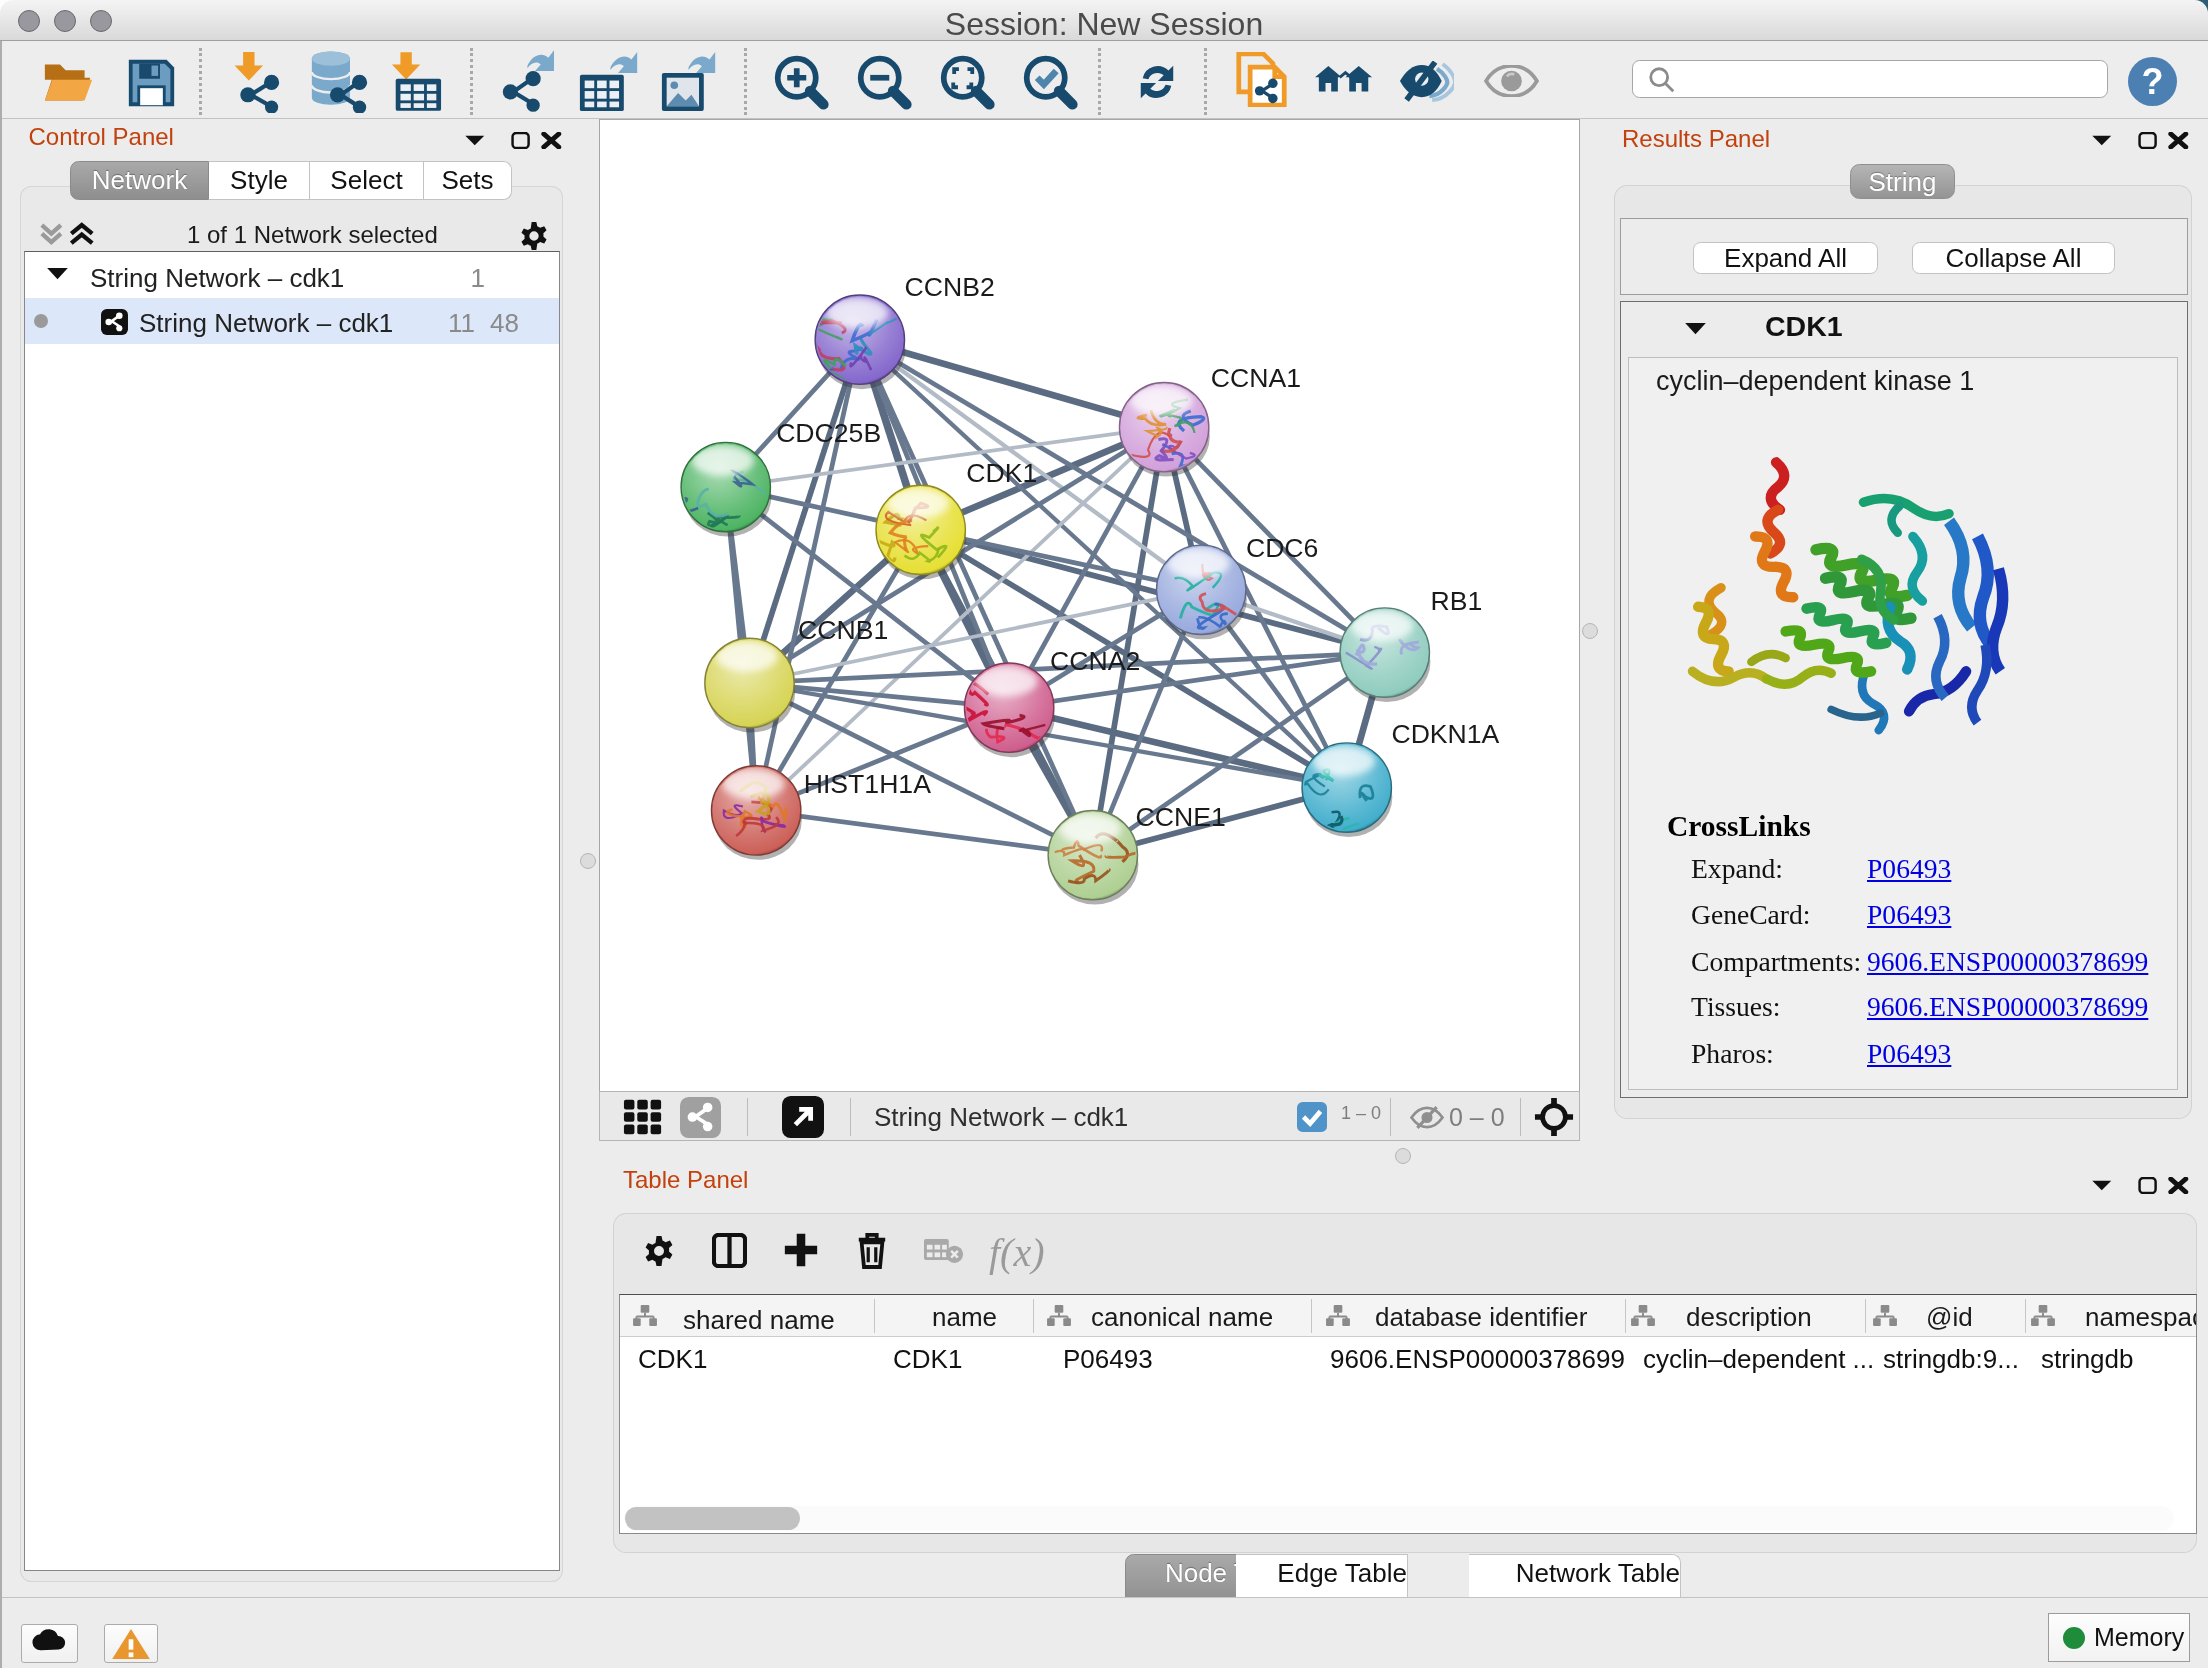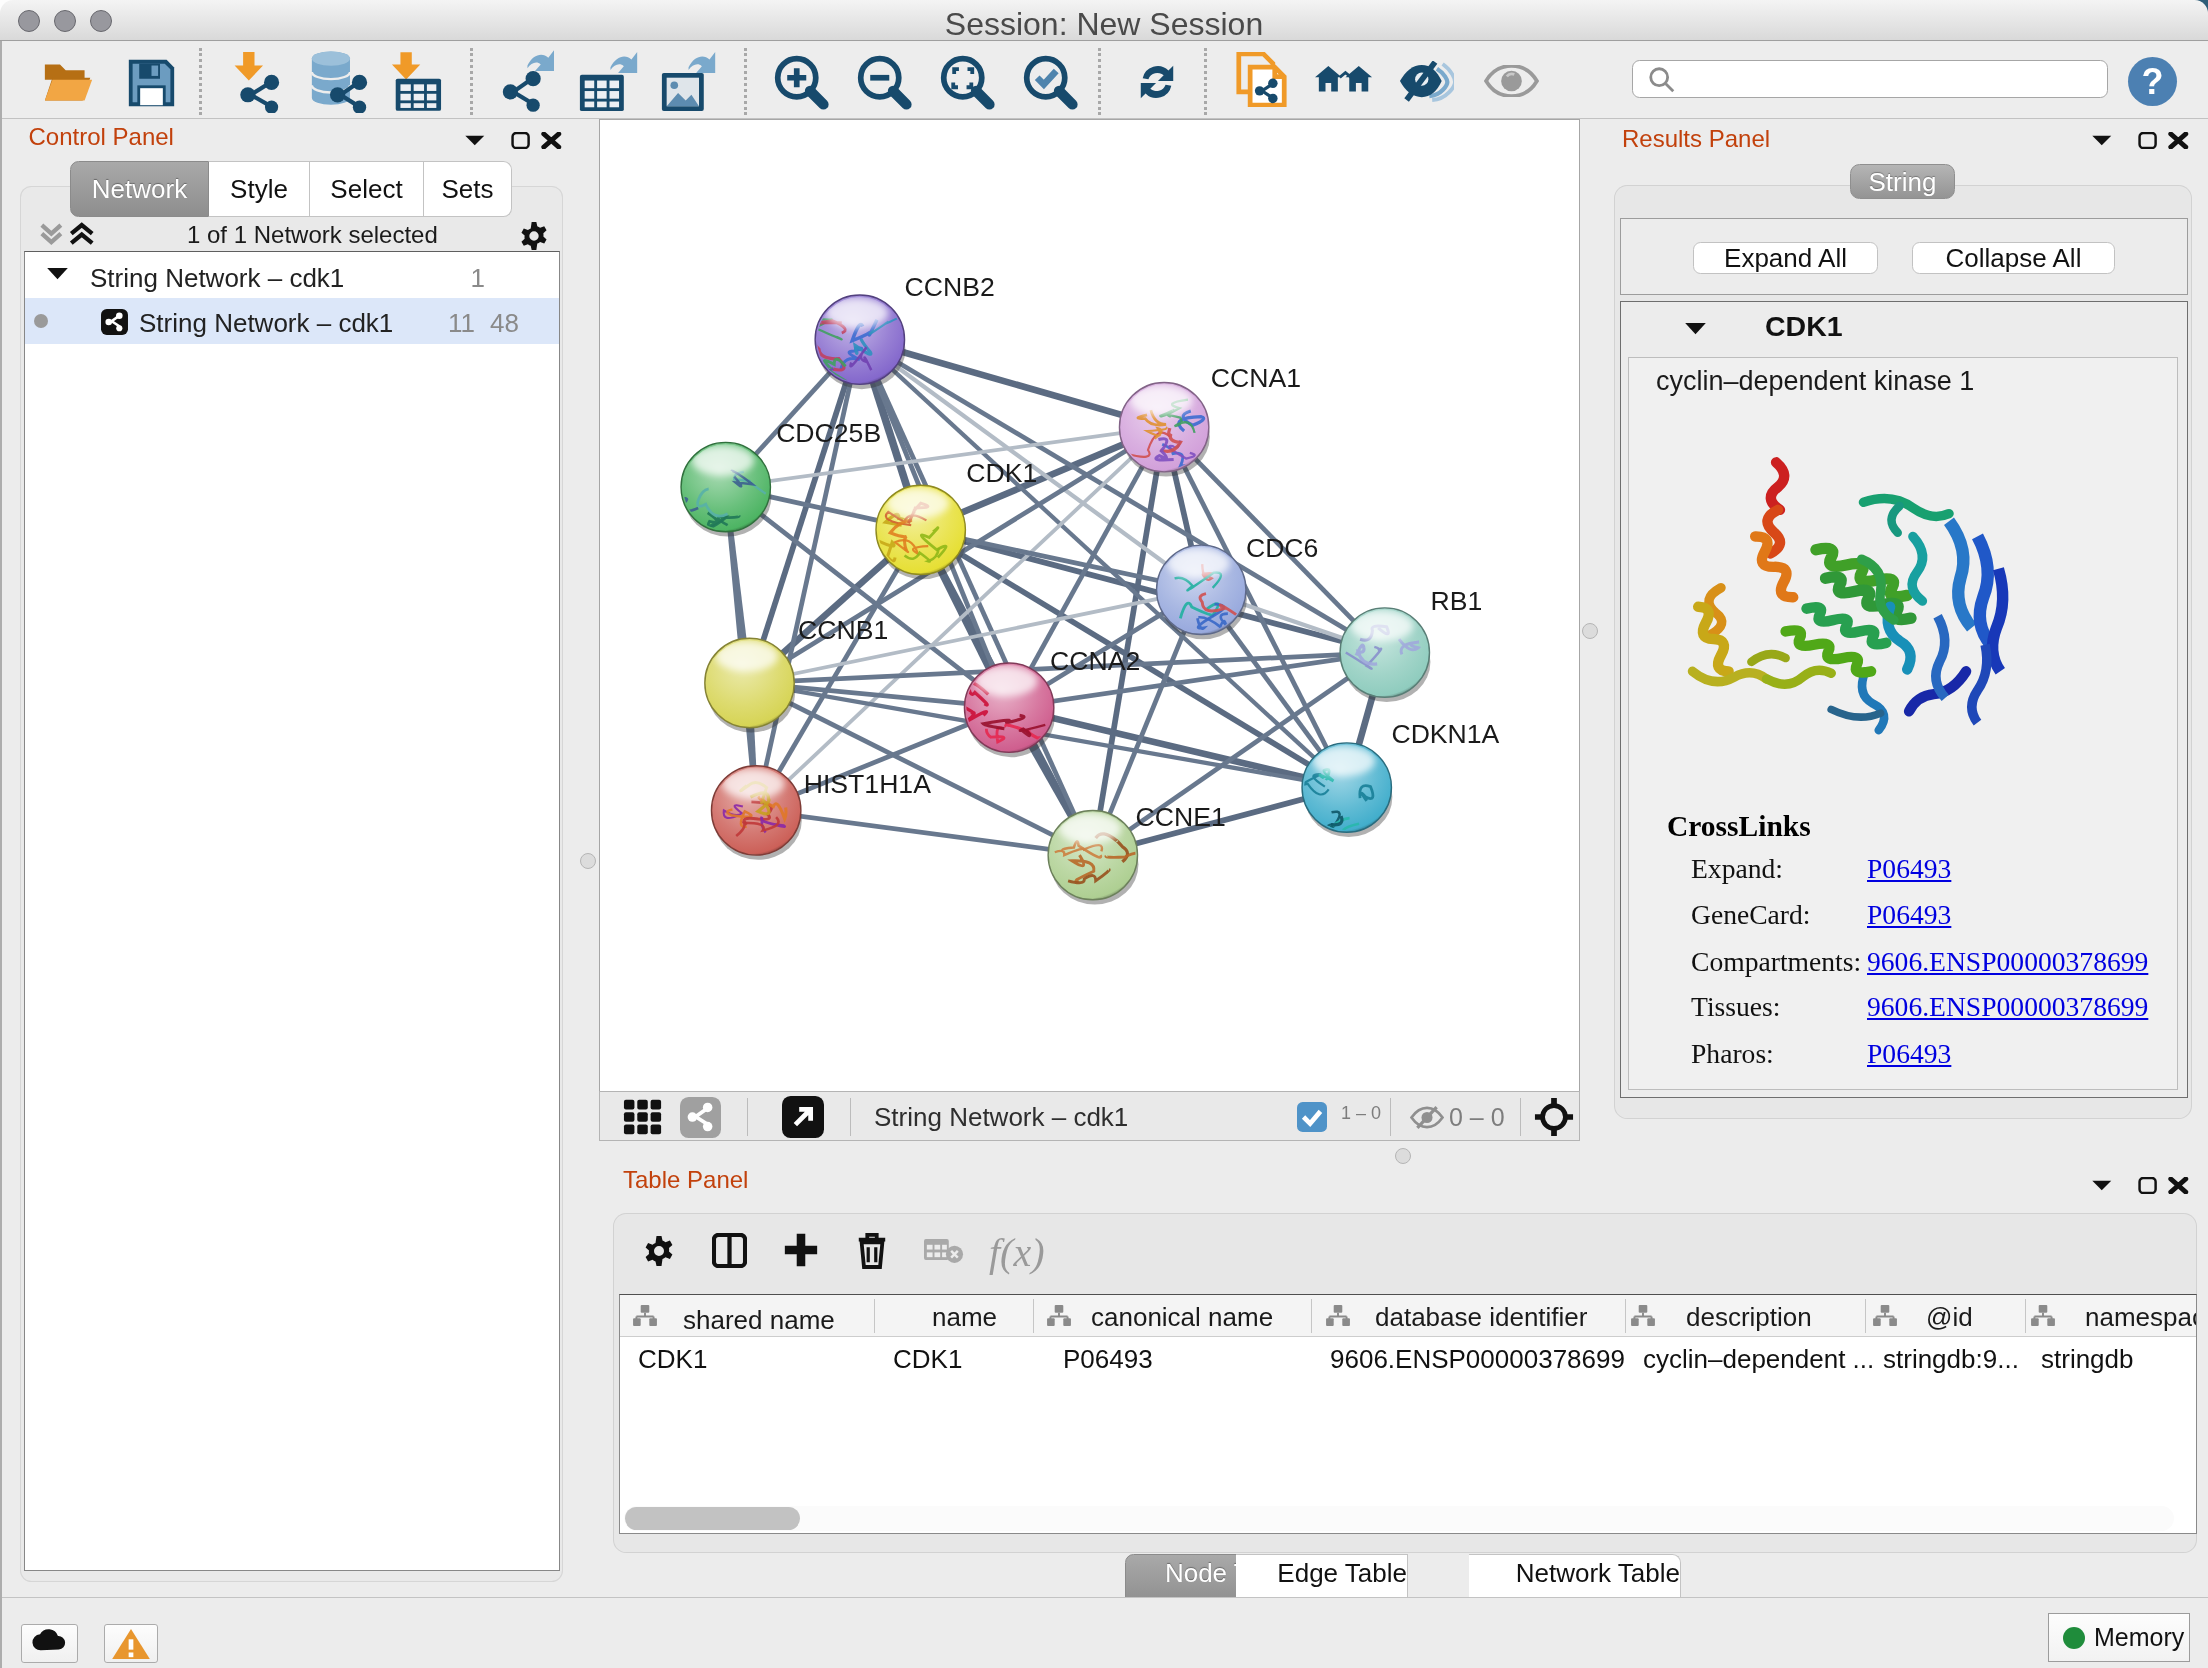--- a/index.html
+++ b/index.html
@@ -17,21 +17,21 @@
 #toolbar { left:0; top:42px; width:2208px; height:77px; background:#ededed; border-bottom:1px solid #c2c2c2; }
 .tsep { top:48px; height:67px; width:0; border-left:3.8px dotted #a8a8a8; }
 #searchbox { left:1632px; top:60px; width:476px; height:38px; background:#fff; border:1px solid #a6a6a6; border-radius:7.6px; }
 
 
 .ptitle { font-size:24px; color:#c2410c; }
 
 
 #cp-title { left:28.5px; top:123px; }
 .tabs { height:39px; display:flex; z-index:5; }
-.tab { height:56px; font-size:26px; color:#111; background:#fff; border:1px solid #c3c3c3;
+.tab { height:39px; font-size:26px; color:#111; background:#fff; border:1px solid #c3c3c3;
   display:flex; align-items:center; justify-content:center; border-left:none; }
 .tab.first { border-left:1px solid #c3c3c3; border-radius:8.6px 0 0 8.6px; }
 .tab.last { border-radius:0 8.6px 8.6px 0; }
 .tab.sel { background:linear-gradient(#a9a9a9,#8e8e8e); color:#fff; text-shadow:0 -1px 1px rgba(0,0,0,.35); border-color:#8b8b8b; }
 #cp-panel { left:20px; top:186px; width:543px; height:1396px; background:#e9e9e9; border-radius:11.4px; box-shadow:0 0 0 1px #d6d6d6 inset; }
 #cp-list { left:24px; top:251px; width:536px; height:1320px; background:#fff; border:1px solid #878787; border-top-color:#5f5f5f; }
 .cprow { width:100%; height:46px; font-size:26px; color:#222; }
 #cp-row2 { background:#dce7f9; }
 .rownum { color:#8a8a8a; }
 

